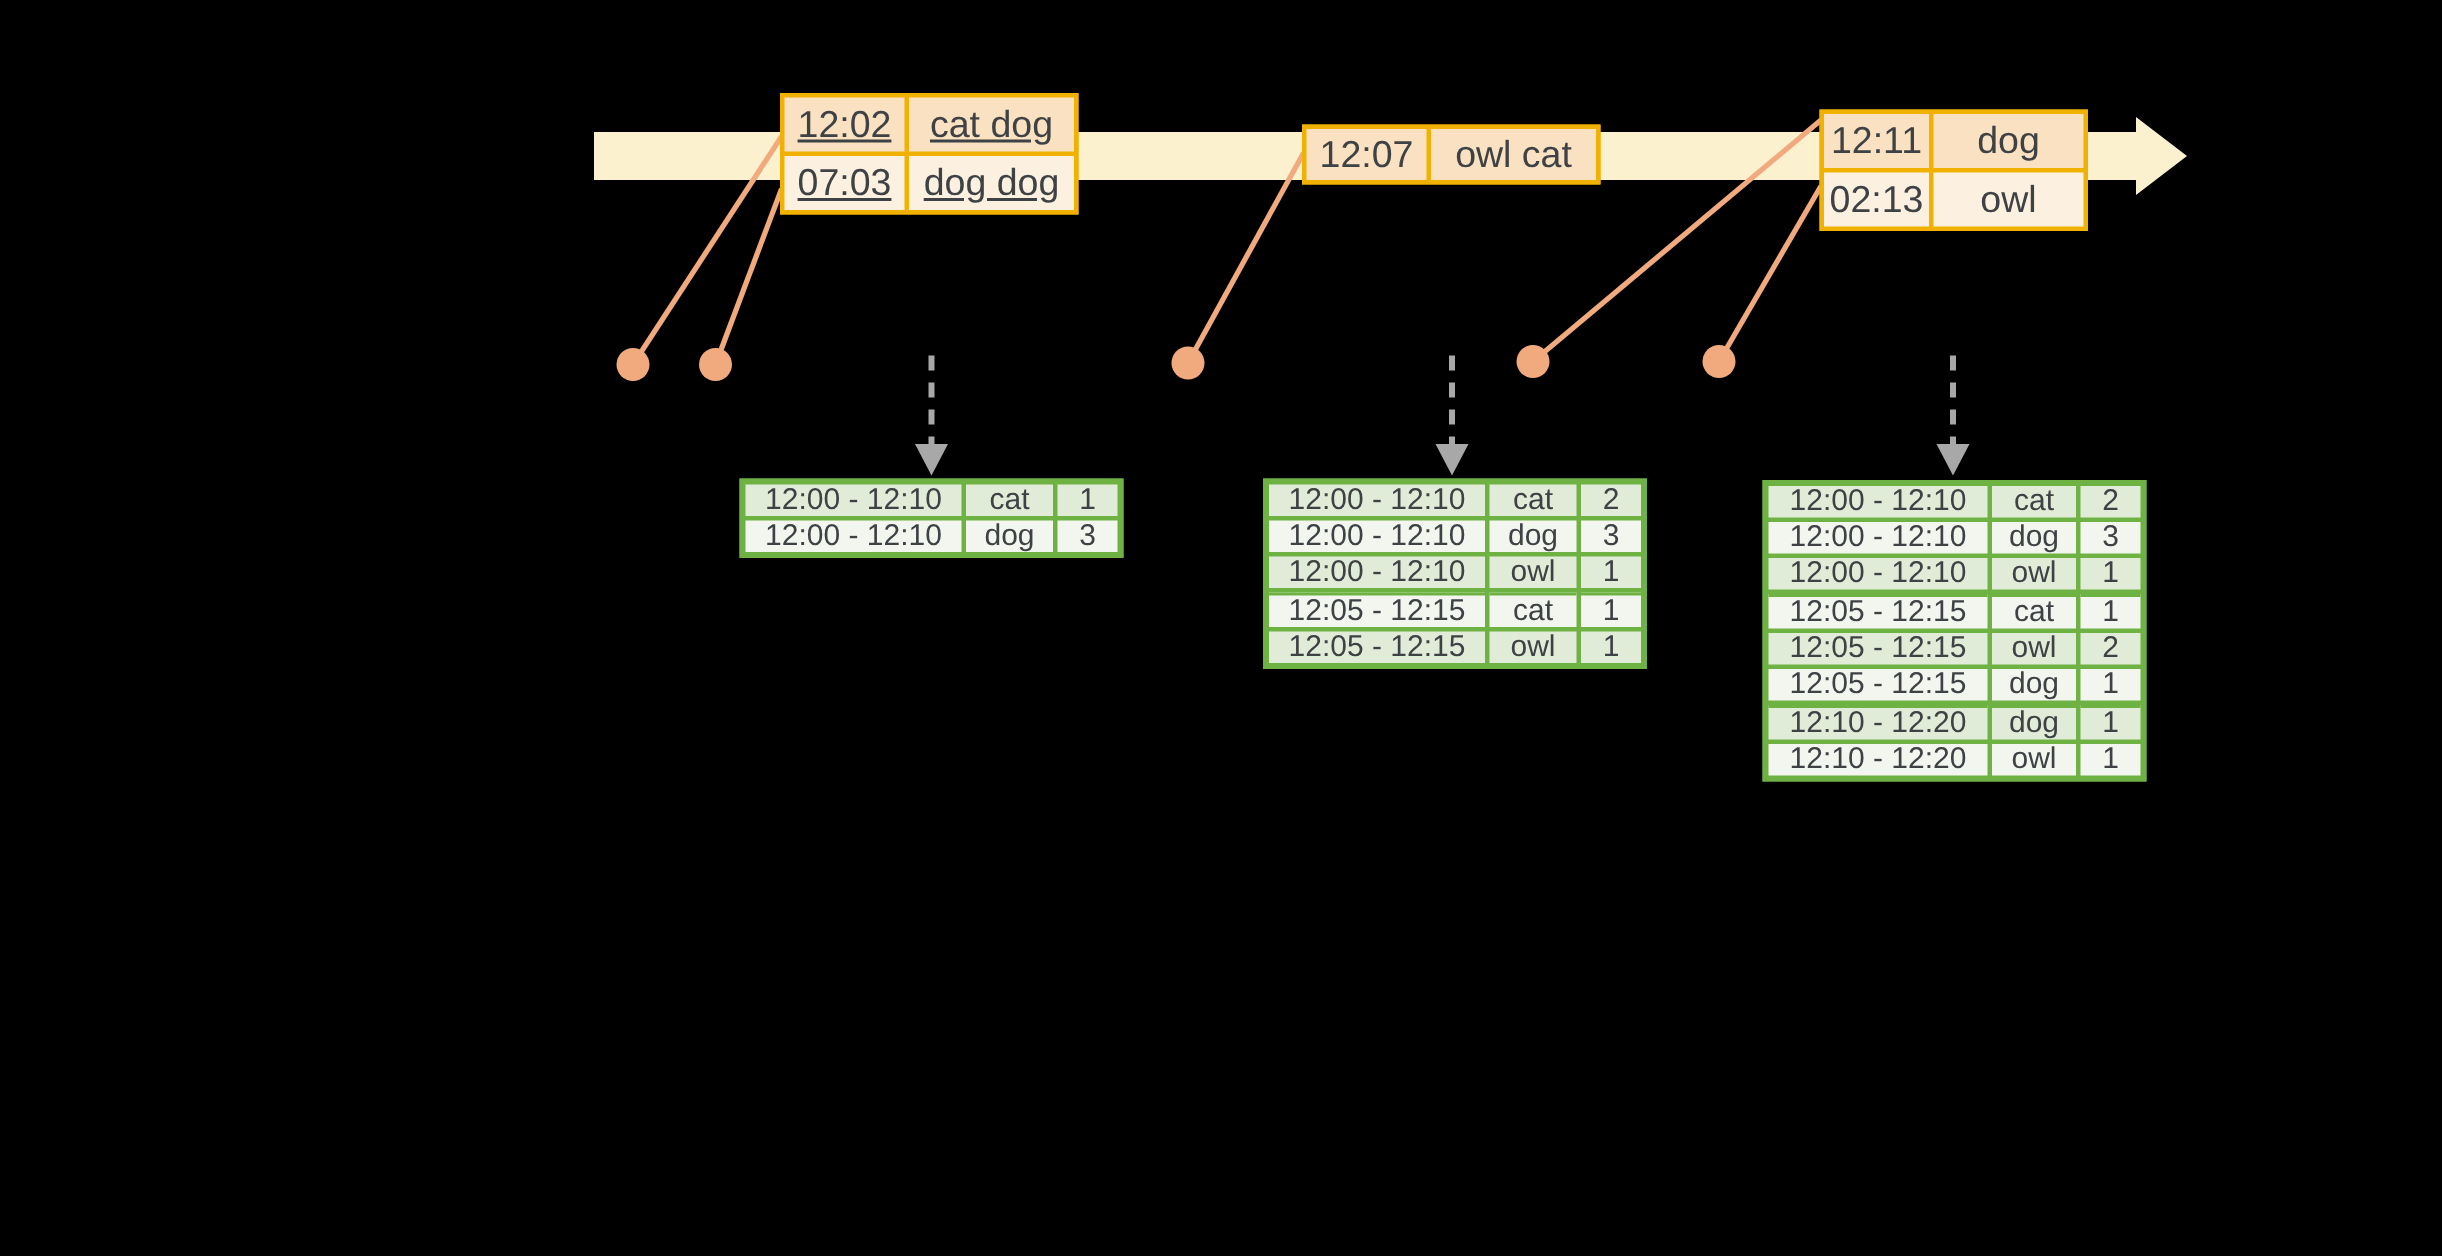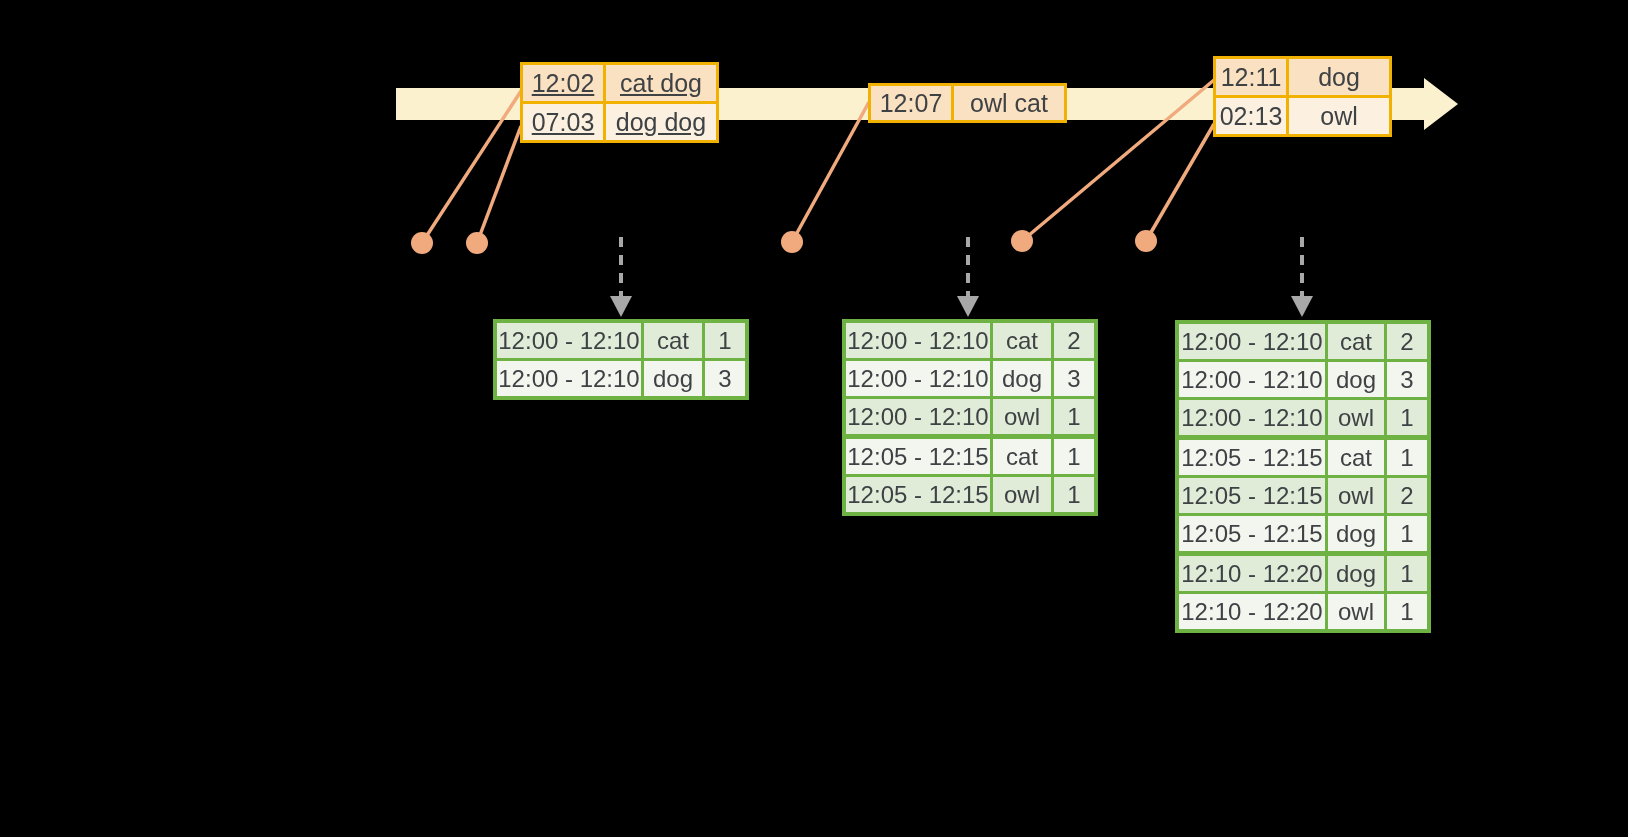--- a/index.html
+++ b/index.html
@@ -34,23 +34,23 @@
   
   .gtable{
     position:absolute;
     display:grid;
     gap:3px;
     border:4px solid var(--result-border);
     background:var(--result-border);
     z-index:2;
   }
   .gtable .cell{
-    height:35px;
+    height:21px;
     display:flex;align-items:center;justify-content:center;
-    font-size:24px;
+    font-size:20px;
     background:var(--result-row-light);
     white-space:nowrap;
   }
   .gtable .cell.dark{background:var(--result-row-dark);}
   .gtable .cell.group-start{border-top:2px solid var(--result-border);}
 </style>
 </head>
 <body>
 
 <div class="canvas" style="--background: #000000; --timeline-bar: #FBF1CE; --event-border: #F0B100; --event-row-dark: #F9E1C1; --event-row-light: #FCF1E0; --marker: #F0AA7D; --result-border: #6FB244; --result-row-dark: #E1ECD8; --result-row-light: #F2F6EE; --trigger-arrow: #A8A8A8; --text: #3F4245;">
@@ -84,21 +84,21 @@
   <div class="etable" id="et0" style="left:520px;top:62px;grid-template-columns:80px 110px;text-decoration:underline;--rh:36px;">
       <div class="cell dark">12:02</div>
       <div class="cell dark">cat dog</div>
       <div class="cell">07:03</div>
       <div class="cell">dog dog</div>
     </div>
   <div class="etable" id="et1" style="left:868px;top:83px;grid-template-columns:80px 110px;--rh:34px;">
       <div class="cell dark">12:07</div>
       <div class="cell dark">owl cat</div>
     </div>
-  <div class="etable" id="et2" style="left:1213px;top:56px;grid-template-columns:70px 100px;--rh:36px;">
+  <div class="etable" id="et2" style="left:1213px;top:73px;grid-template-columns:70px 100px;--rh:36px;">
       <div class="cell dark">12:11</div>
       <div class="cell dark">dog</div>
       <div class="cell">02:13</div>
       <div class="cell">owl</div>
     </div>
 
   <div class="gtable" id="rt0" style="left:493px;top:319px;grid-template-columns:144px 58px 40px;">
       <div class="cell dark">12:00 - 12:10</div>
       <div class="cell dark">cat</div>
       <div class="cell dark">1</div>

